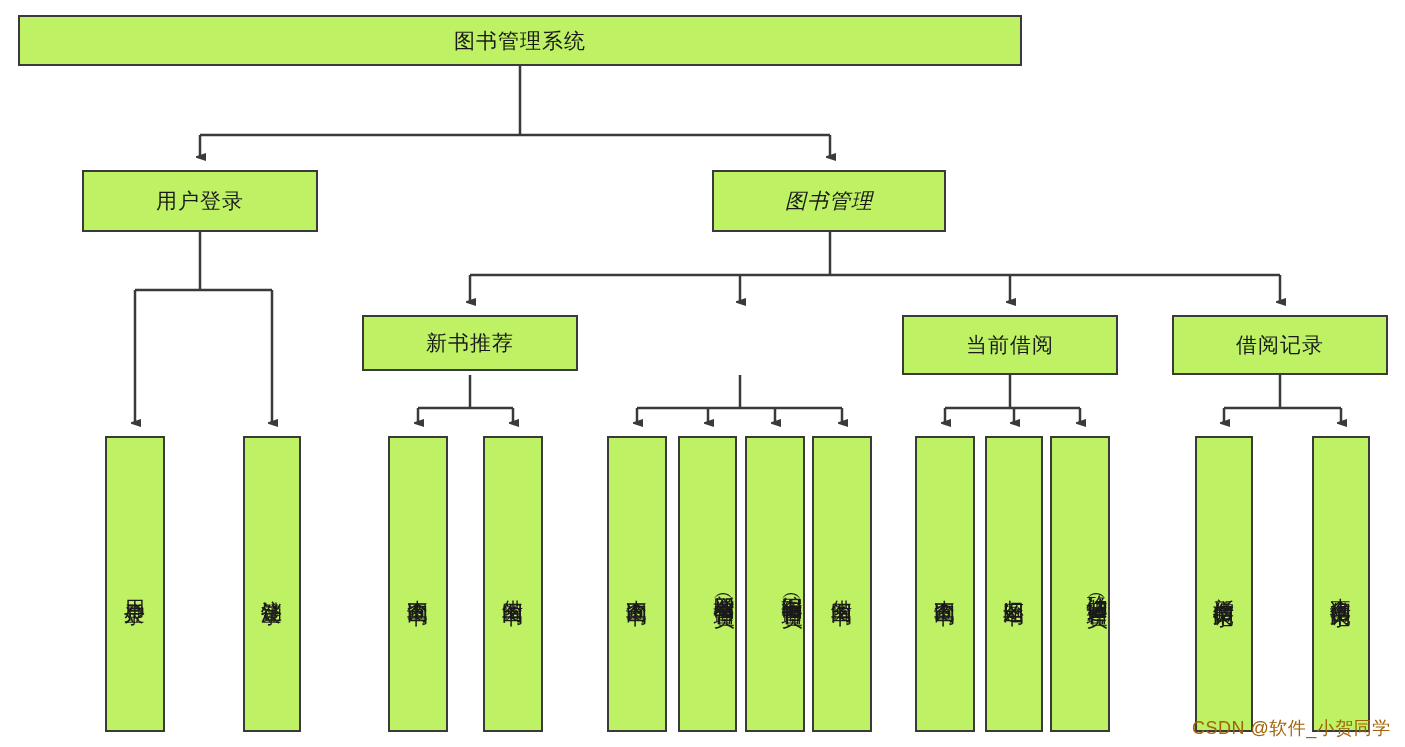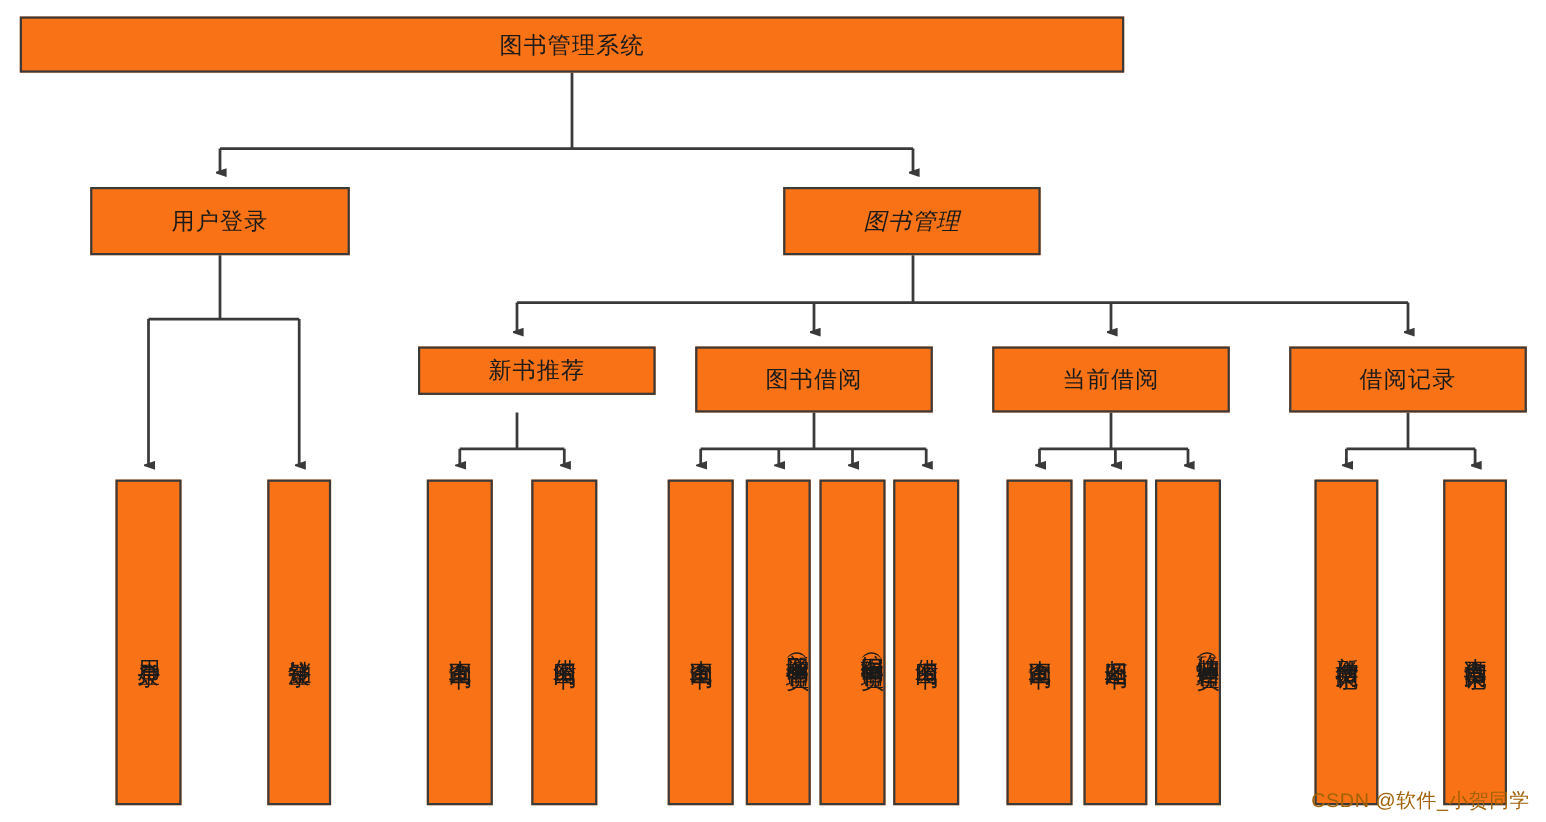--- a/index.html
+++ b/index.html
@@ -14,21 +14,21 @@
     position: relative;
     width: 1405px;
     height: 747px;
     background: #ffffff;
     overflow: hidden;
   }
   .node {
     position: absolute;
     box-sizing: border-box;
     border: 2px solid #3a3a3a;
-    background: #f97316;
+    background: #bef264;
     display: flex;
     align-items: center;
     justify-content: center;
     color: #1a1a1a;
   }
   .node-h {
     font-size: 21px;
     letter-spacing: 1px;
     white-space: nowrap;
   }
@@ -113,22 +113,21 @@
       <path d="M1224,408 L1224,423" marker-end="url(#arrow)"></path>
       <path d="M1341,408 L1341,423" marker-end="url(#arrow)"></path>
     </g>
   </svg>
 
   <div class="node node-h" style="left: 18px; top: 15px; width: 1004px; height: 51px;">图书管理系统</div>
 
   <div class="node node-h" style="left: 82px; top: 170px; width: 236px; height: 62px;">用户登录</div>
   <div class="node node-h" style="left: 712px; top: 170px; width: 234px; height: 62px; font-style: italic;">图书管理</div>
 
-  <div class="node node-h" style="left: 380px; top: 315px; width: 216px; height: 44px;">新书推荐</div>
-  <div class="node node-h" style="left: 632px; top: 315px; width: 216px; height: 60px;">图书借阅</div>
+  <div class="node node-h" style="left: 362px; top: 315px; width: 216px; height: 56px;">新书推荐</div>
   <div class="node node-h" style="left: 1172px; top: 315px; width: 216px; height: 60px;">借阅记录</div>
   <div class="node node-h" style="left: 902px; top: 315px; width: 216px; height: 60px;">当前借阅</div>
 
   <div class="node node-v center" style="left: 105px; top: 436px; width: 60px; height: 296px;">用户登录</div>
   <div class="node node-v center" style="left: 243px; top: 436px; width: 58px; height: 296px;">注销登录</div>
   <div class="node node-v center" style="left: 388px; top: 436px; width: 60px; height: 296px;">查询图书</div>
   <div class="node node-v center" style="left: 483px; top: 436px; width: 60px; height: 296px;">借阅图书</div>
   <div class="node node-v center" style="left: 607px; top: 436px; width: 60px; height: 296px;">查询图书</div>
   <div class="node node-v" style="left: 678px; top: 436px; width: 59px; height: 296px;">新增图书（管理员）</div>
   <div class="node node-v" style="left: 745px; top: 436px; width: 60px; height: 296px;">编辑图书（管理员）</div>

